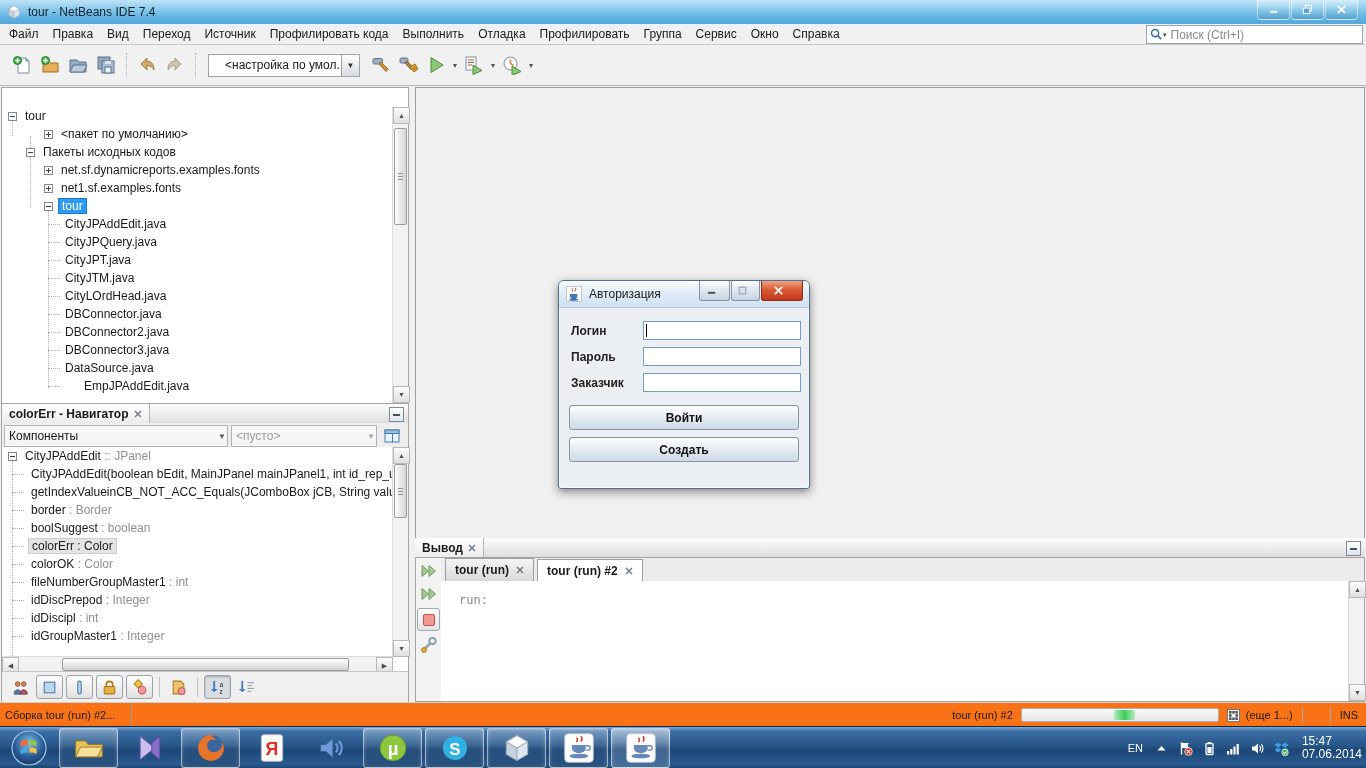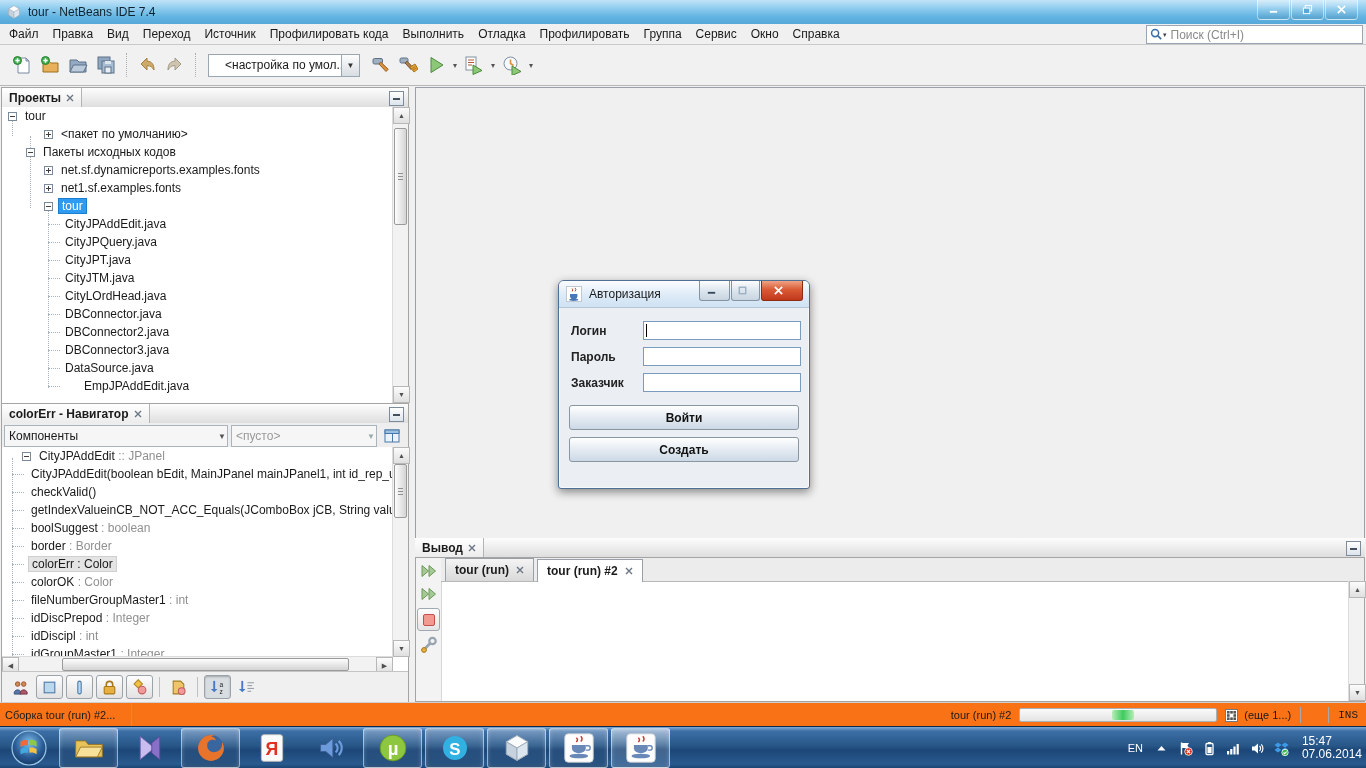--- a/index.html
+++ b/index.html
@@ -332,33 +332,20 @@
             <circle cx="8.5" cy="8.5" r="6.5" fill="#f6f9fb" stroke="#8090a0"></circle>
             <path d="M8.5 4.5v4l3 2" stroke="#d9913e" stroke-width="1.6" fill="none"></path>
             <path d="M10 11l9 5.5-9 4z" fill="#8cc878" stroke="#4e8a3e"></path>
           </svg>
         </span>
       </div>
       <div class="dd-arrow">▾</div>
     </div>
 
   <div class="panel" id="projects-panel" style="left:1px;top:87px;width:406px;height:315px">
-    <div class="panel-header">
-      <div class="panel-tab">
-        <span>Проекты</span>
-        <span class="icon tab-close">
-            <svg viewBox="0 0 8 8">
-              <path d="M1 1l6 6M7 1l-6 6" stroke="#6a7684" stroke-width="1.4"></path>
-            </svg>
-          </span>
-      </div>
-      <div class="min-btn">
-          <i></i>
-        </div>
-    </div>
     <div class="tree" id="projects-tree" style="top: 19px; right: 15px;">
         <div class="guide" style="left: 10px; top: 11px; height: 18px;"></div>
         <div class="guide" style="left: 28px; top: 29px; height: 72px;"></div>
         <div class="guide" style="left: 46px; top: 101px; height: 180px;"></div>
         <div class="tree-row" style="padding-left: 6px;">
           <span class="icon expander">
             <svg viewBox="0 0 9 9">
               <rect x="0.5" y="0.5" width="8" height="8" fill="#fff" stroke="#7a8a9a"></rect>
               <path d="M2 4.5h5" stroke="#404040"></path>
             </svg>
@@ -637,21 +624,21 @@
             <svg viewBox="0 0 18 18">
               <rect x="2" y="3" width="14" height="12" fill="#eaf2fa" stroke="#4878a8"></rect>
               <rect x="2" y="3" width="14" height="3.5" fill="#9cc0e0" stroke="#4878a8"></rect>
               <path d="M9.5 6.5v8.5" stroke="#4878a8"></path>
             </svg>
           </span>
       </div>
     </div>
     <div class="tree" id="nav-tree" style="top: 43px; bottom: 45px; right: 15px;">
         <div class="guide" style="left: 10px; top: 11px; height: 198px;"></div>
-        <div class="tree-row" style="padding-left: 20px;">
+        <div class="tree-row" style="padding-left: 6px;">
           <span class="icon expander">
             <svg viewBox="0 0 9 9">
               <rect x="0.5" y="0.5" width="8" height="8" fill="#fff" stroke="#7a8a9a"></rect>
               <path d="M2 4.5h5" stroke="#404040"></path>
             </svg>
           </span>
           <span class="icon">
             <svg viewBox="0 0 16 16">
               <rect x="1.5" y="4" width="8" height="8" fill="#bcd8ee" stroke="#6090b8"></rect>
               <rect x="6.6" y="1.6" width="5.4" height="5.4" transform="rotate(45 9.3 4.3)" fill="#f0c048" stroke="#b08820"></rect>
@@ -661,29 +648,20 @@
           <span class="lbl"><span>CityJPAddEdit</span><span class="type"> :: JPanel</span></span>
         </div>
         <div class="tree-row" style="padding-left: 26px;">
           <span class="hguide" style="left: 10px; top: 9px; width: 12px;"></span>
           <span class="icon">
             <svg viewBox="0 0 16 16">
               <rect x="4.8" y="4.8" width="6.4" height="6.4" transform="rotate(45 8 8)" fill="#f6cd74" stroke="#c89030"></rect>
             </svg>
           </span>
           <span class="lbl"><span>CityJPAddEdit(boolean bEdit, MainJPanel mainJPanel1, int id_rep_up</span></span>
-        </div>
-        <div class="tree-row" style="padding-left: 26px;">
-          <span class="hguide" style="left: 10px; top: 9px; width: 12px;"></span>
-          <span class="icon">
-            <svg viewBox="0 0 16 16">
-              <circle cx="8" cy="8" r="4.6" fill="#f49898" stroke="#c06060"></circle>
-            </svg>
-          </span>
-          <span class="lbl"><span>checkValid()</span></span>
         </div>
         <div class="tree-row" style="padding-left: 26px;">
           <span class="hguide" style="left: 10px; top: 9px; width: 12px;"></span>
           <span class="icon">
             <svg viewBox="0 0 16 16">
               <circle cx="8" cy="8" r="4.6" fill="#f49898" stroke="#c06060"></circle>
             </svg>
           </span>
           <span class="lbl"><span>getIndexValueinCB_NOT_ACC_Equals(JComboBox jCB, String value</span></span>
         </div>
@@ -693,36 +671,36 @@
             <svg viewBox="0 0 16 16">
               <rect x="4.5" y="5" width="9" height="9" rx="1" fill="#aacbe8" stroke="#5888b0"></rect>
               <g fill="#e8a838" stroke="#a87818">
                 <rect x="1.5" y="1.5" width="3.2" height="3.2"></rect>
                 <rect x="5.4" y="1.5" width="3.2" height="3.2"></rect>
                 <rect x="1.5" y="5.4" width="3.2" height="3.2"></rect>
                 <rect x="5.4" y="5.4" width="3.2" height="3.2"></rect>
               </g>
             </svg>
           </span>
-          <span class="lbl"><span>boolSuggest</span><span class="type"> : boolean</span></span>
+          <span class="lbl"><span>border</span><span class="type"> : Border</span></span>
         </div>
         <div class="tree-row" style="padding-left: 26px;">
           <span class="hguide" style="left: 10px; top: 9px; width: 12px;"></span>
           <span class="icon">
             <svg viewBox="0 0 16 16">
               <rect x="4.5" y="5" width="9" height="9" rx="1" fill="#aacbe8" stroke="#5888b0"></rect>
               <g fill="#e8a838" stroke="#a87818">
                 <rect x="1.5" y="1.5" width="3.2" height="3.2"></rect>
                 <rect x="5.4" y="1.5" width="3.2" height="3.2"></rect>
                 <rect x="1.5" y="5.4" width="3.2" height="3.2"></rect>
                 <rect x="5.4" y="5.4" width="3.2" height="3.2"></rect>
               </g>
             </svg>
           </span>
-          <span class="lbl"><span>border</span><span class="type"> : Border</span></span>
+          <span class="lbl"><span>boolSuggest</span><span class="type"> : boolean</span></span>
         </div>
         <div class="tree-row" style="padding-left: 26px;">
           <span class="hguide" style="left: 10px; top: 9px; width: 12px;"></span>
           <span class="icon">
             <svg viewBox="0 0 16 16">
               <rect x="4.5" y="5" width="9" height="9" rx="1" fill="#aacbe8" stroke="#5888b0"></rect>
               <g fill="#e8a838" stroke="#a87818">
                 <rect x="1.5" y="1.5" width="3.2" height="3.2"></rect>
                 <rect x="5.4" y="1.5" width="3.2" height="3.2"></rect>
                 <rect x="1.5" y="5.4" width="3.2" height="3.2"></rect>
@@ -1009,20 +987,23 @@
           </div>
           <div class="doc-tab active">
             <span>tour (run) #2</span>
             <span class="icon" style="width: 8px; height: 8px;">
               <svg viewBox="0 0 8 8">
                 <path d="M1 1l6 6M7 1l-6 6" stroke="#6a7684" stroke-width="1.4"></path>
               </svg>
             </span>
           </div>
         </div>
+      <div id="output-content">
+        <span>run:</span>
+      </div>
       <div class="vscroll" style="top:23px;bottom:0;right:0">
         <div class="sb-btn" style="top:0;left:0">▲</div>
         <div class="sb-btn" style="bottom:0;left:0">▼</div>
       </div>
     </div>
   </div>
 
   <div id="statusbar">
     <div id="status-left">Сборка tour (run) #2...</div>
     <div id="status-right">
@@ -1041,21 +1022,21 @@
               <rect x="8.4" y="5.2" width="2.6" height="2.6"></rect>
               <rect x="2" y="8.4" width="2.6" height="2.6"></rect>
               <rect x="5.2" y="8.4" width="2.6" height="2.6"></rect>
               <rect x="8.4" y="8.4" width="2.6" height="2.6"></rect>
             </g>
           </svg>
         </span>
       <span style="margin-left:6px">(еще 1...)</span>
       <span class="st-sep"></span>
       <span class="st-sep" style="margin-left:18px"></span>
-      <span style="margin-right:8px;font-family:Liberation Mono, monospace">INS</span>
+      <span style="margin-right:8px;font-family:Liberation Sans, sans-serif">INS</span>
     </div>
   </div>
 
   <div id="taskbar">
     <div id="task-buttons">
         <div class="task-btn start">
           <span class="icon">
             <svg viewBox="0 0 38 38">
               <defs>
                 <radialGradient id="orb" cx="50%" cy="35%" r="70%">

